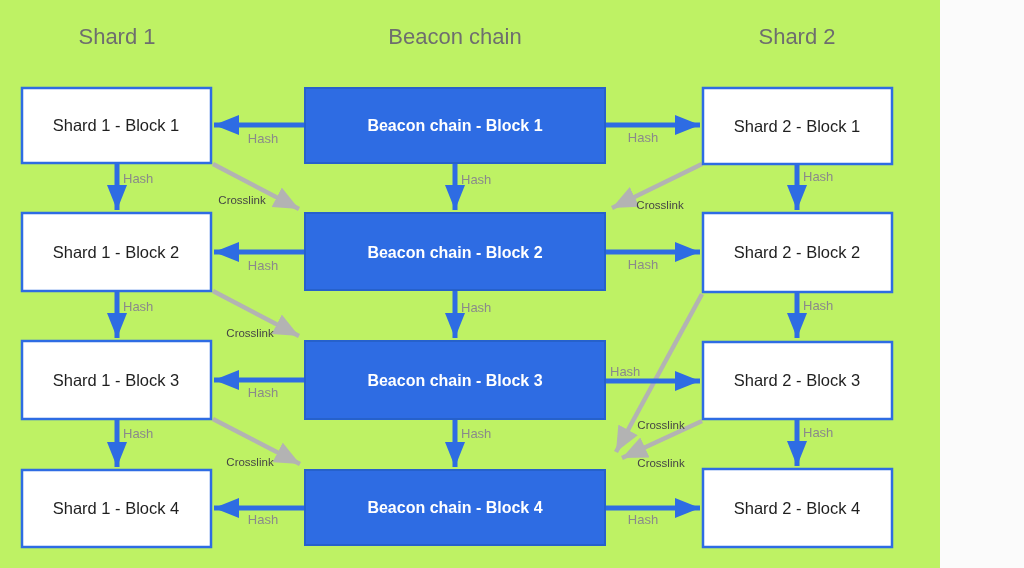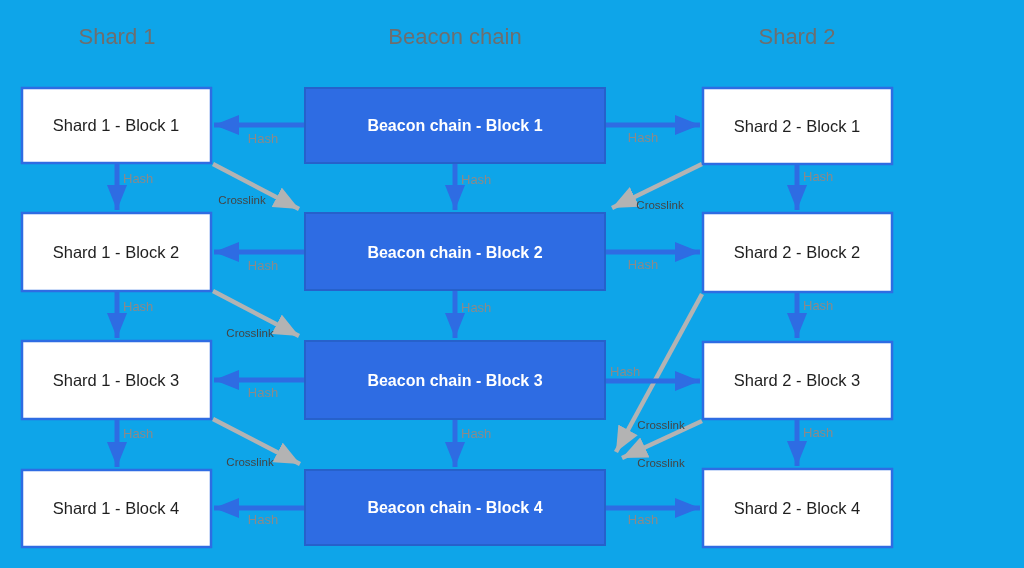--- a/index.html
+++ b/index.html
@@ -1,17 +1,17 @@
 <!DOCTYPE html>
 <html><head>
 <meta charset="utf-8">
 <style>
   html,body{margin:0;padding:0;background:#fbfbfb;}
-  .stage{position:relative;width:1024px;height:568px;overflow:hidden;
-         font-family:"Liberation Sans",sans-serif;background:#0ea5e9;}
+  .stage{position:relative;width:940px;height:568px;overflow:hidden;
+         font-family:"Liberation Sans",sans-serif;background:#bef264;}
   svg{position:absolute;left:0;top:0;display:block;}
   text{font-family:"Liberation Sans",sans-serif;}
   .hdr{font-size:22px;fill:#6e6e6e;text-anchor:middle;}
   .blk{font-size:16.5px;fill:#1f1f1f;text-anchor:middle;}
   .bct{font-size:16px;font-weight:bold;fill:#ffffff;text-anchor:middle;}
   .hash{font-size:13px;fill:#8a8a8a;text-anchor:middle;}
   .ts{text-anchor:start;}
   .xl{font-size:11.5px;fill:#454545;text-anchor:middle;}
   .hline{stroke:#2e6ce3;stroke-width:5;}
   .gline{stroke:#b3b3b3;stroke-width:4.5;}

